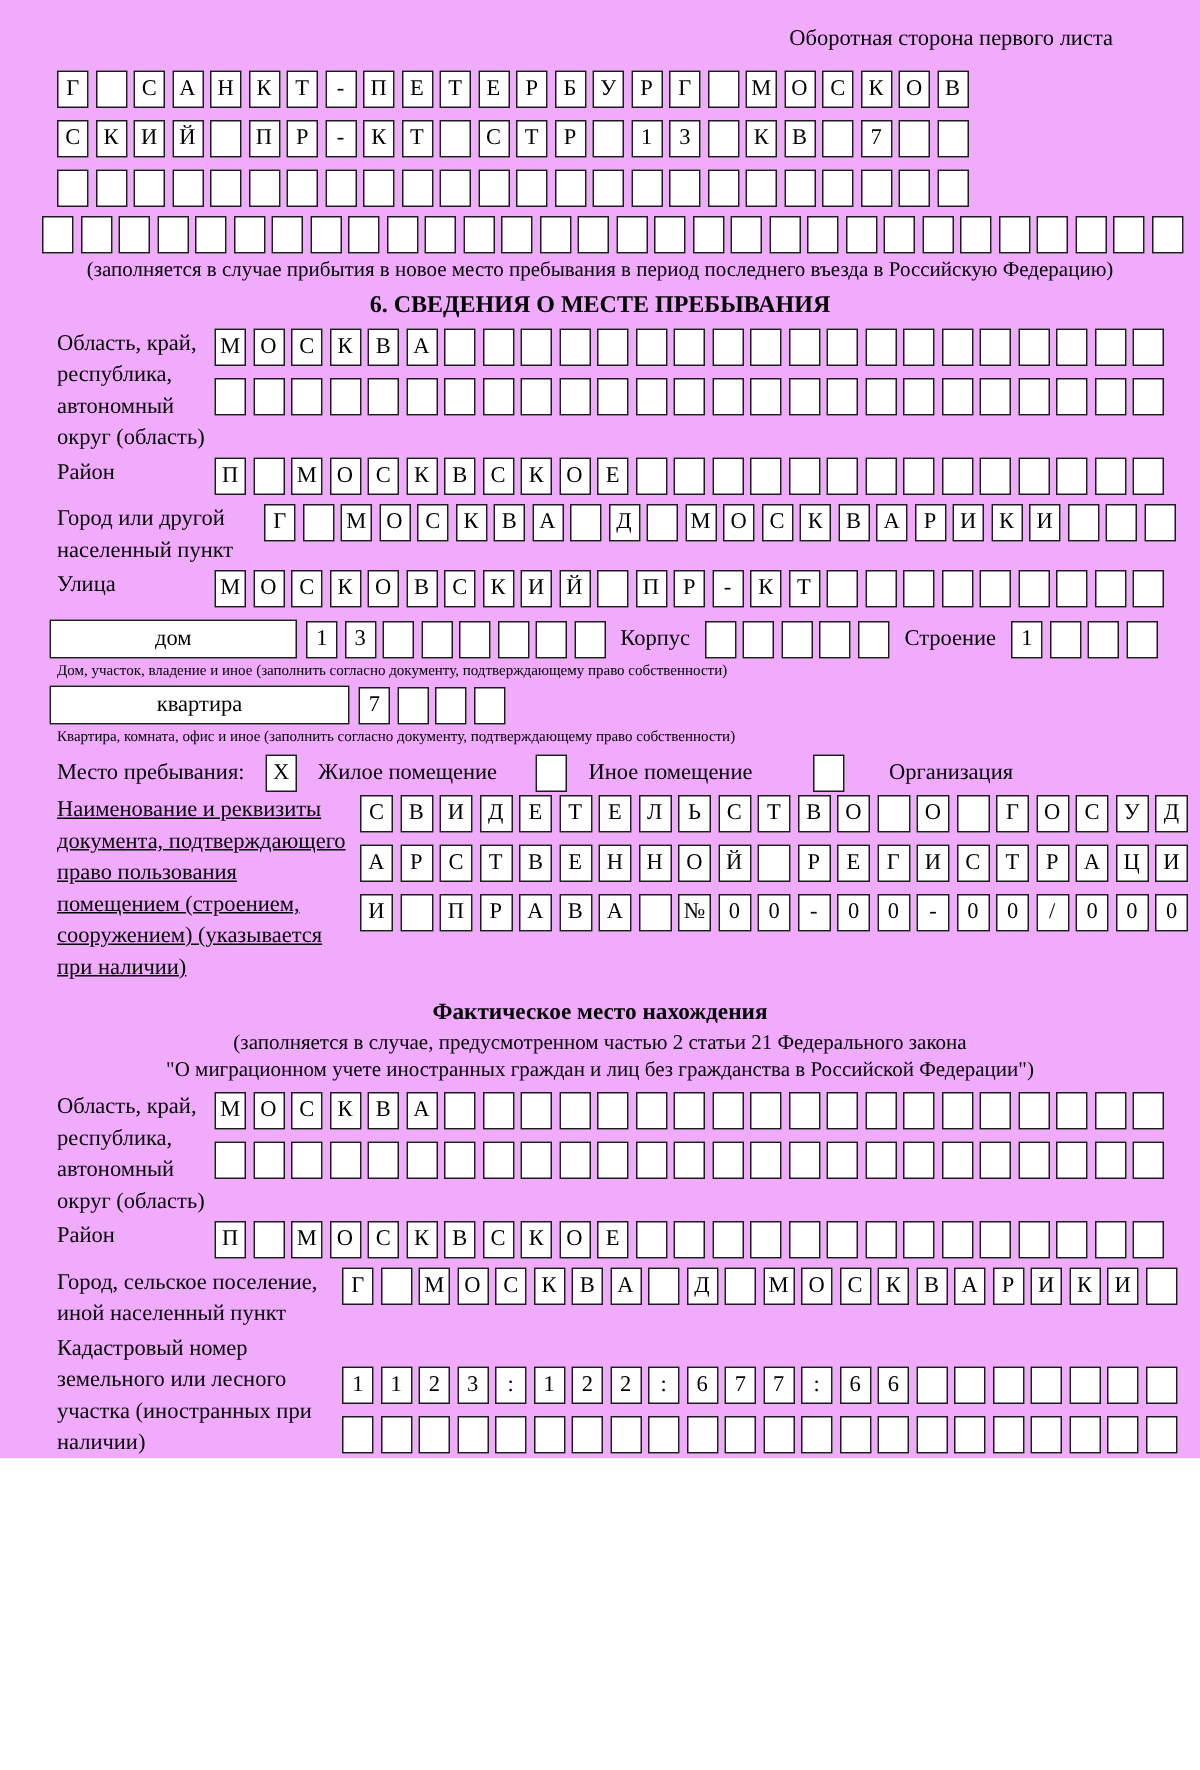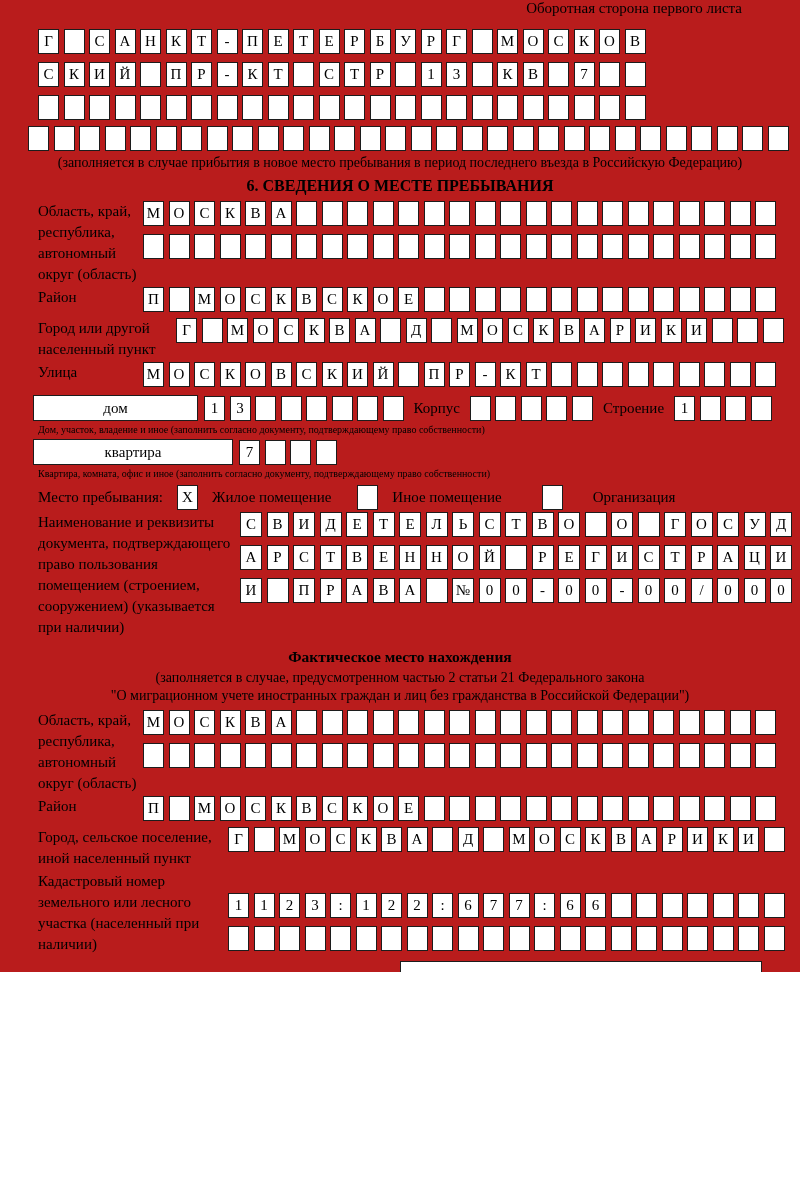--- a/index.html
+++ b/index.html
@@ -1,20 +1,20 @@
 <!DOCTYPE html>
 <html lang="ru"><head>
 <meta charset="utf-8">
 <style>
   html,body{margin:0;padding:0;background:#fff;}
   .page{
     width:800px;height:972px;box-sizing:border-box;
     font-family:"Liberation Serif","DejaVu Serif",serif;
-    color:#000;background:#b91c1c;position:relative;overflow:hidden;
-    font-size:15px;
+    color:#000;background:#f0abfc;position:relative;overflow:hidden;
+    padding-top:18px;font-size:15px;
   }
   .hdr-right{text-align:right;padding-right:58px;font-size:15px;}
   .note{font-size:14px;text-align:center;margin:2px 0 0 0;}
   .note-left{font-size:10px;margin:3px 0 3px 38px;}
   .sec-title{font-weight:bold;font-size:16px;text-align:center;margin:6px 0 6px 0;}
   .sub-title{font-weight:bold;font-size:15.5px;text-align:center;margin:10px 0 4px 0;}
   .frow{display:flex;align-items:flex-start;margin-left:38px;margin-bottom:2px;}
   .flabel{line-height:21px;font-size:15px;flex:none;}
   .cellcol{display:flex;flex-direction:column;gap:4px;}
   .cellrow{display:flex;gap:4.5px;margin-bottom:4px;}
@@ -363,21 +363,21 @@
         <span class="cell"></span>
       </div>
     <span>Иное помещение</span>
     <div class="cellrow" style="margin-left:26px;">
         <span class="cell"></span>
       </div>
     <span style="margin-left:16px;">Организация</span>
   </div>
 
   <div class="frow">
-    <div class="flabel" style="width:196px;">Наименование и реквизиты документа, подтверждающего право пользования помещением (строением, сооружением) (указывается при наличии)</div>
+    <div class="flabel" style="width:196px;text-decoration:underline;">Наименование и реквизиты документа, подтверждающего право пользования помещением (строением, сооружением) (указывается при наличии)</div>
     <div class="cellcol wide" style="margin-left:6px;">
       <div class="cellrow">
           <span class="cell">С</span>
           <span class="cell">В</span>
           <span class="cell">И</span>
           <span class="cell">Д</span>
           <span class="cell">Е</span>
           <span class="cell">Т</span>
           <span class="cell">Е</span>
           <span class="cell">Л</span>
@@ -561,21 +561,21 @@
         <span class="cell">А</span>
         <span class="cell">Р</span>
         <span class="cell">И</span>
         <span class="cell">К</span>
         <span class="cell">И</span>
         <span class="cell"></span>
       </div>
   </div>
 
   <div class="frow">
-    <div class="flabel" style="width:184px;">Кадастровый номер земельного или лесного участка (населенный при наличии)</div>
+    <div class="flabel" style="width:184px;">Кадастровый номер земельного или лесного участка (иностранных при наличии)</div>
     <div class="cellcol kad-offset" style="margin-left:6px;">
       <div class="cellrow">
           <span class="cell">1</span>
           <span class="cell">1</span>
           <span class="cell">2</span>
           <span class="cell">3</span>
           <span class="cell">:</span>
           <span class="cell">1</span>
           <span class="cell">2</span>
           <span class="cell">2</span>

